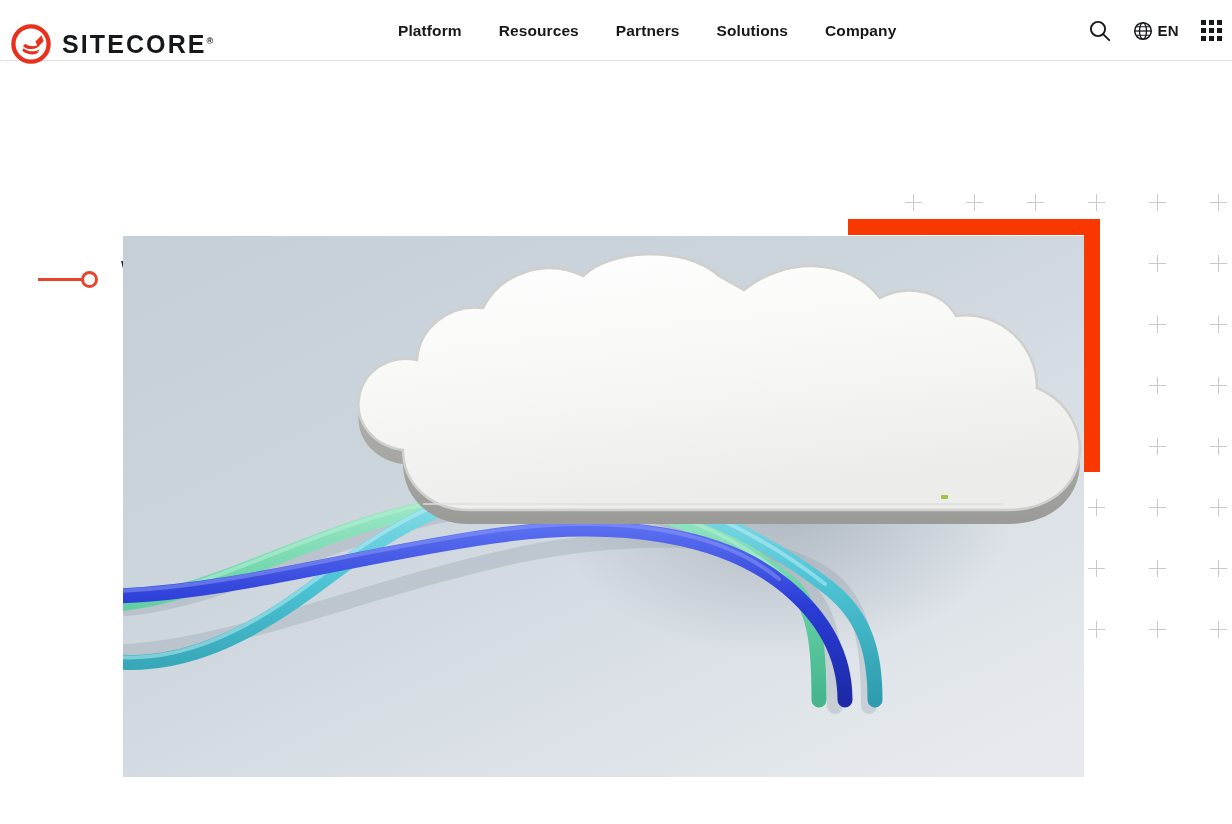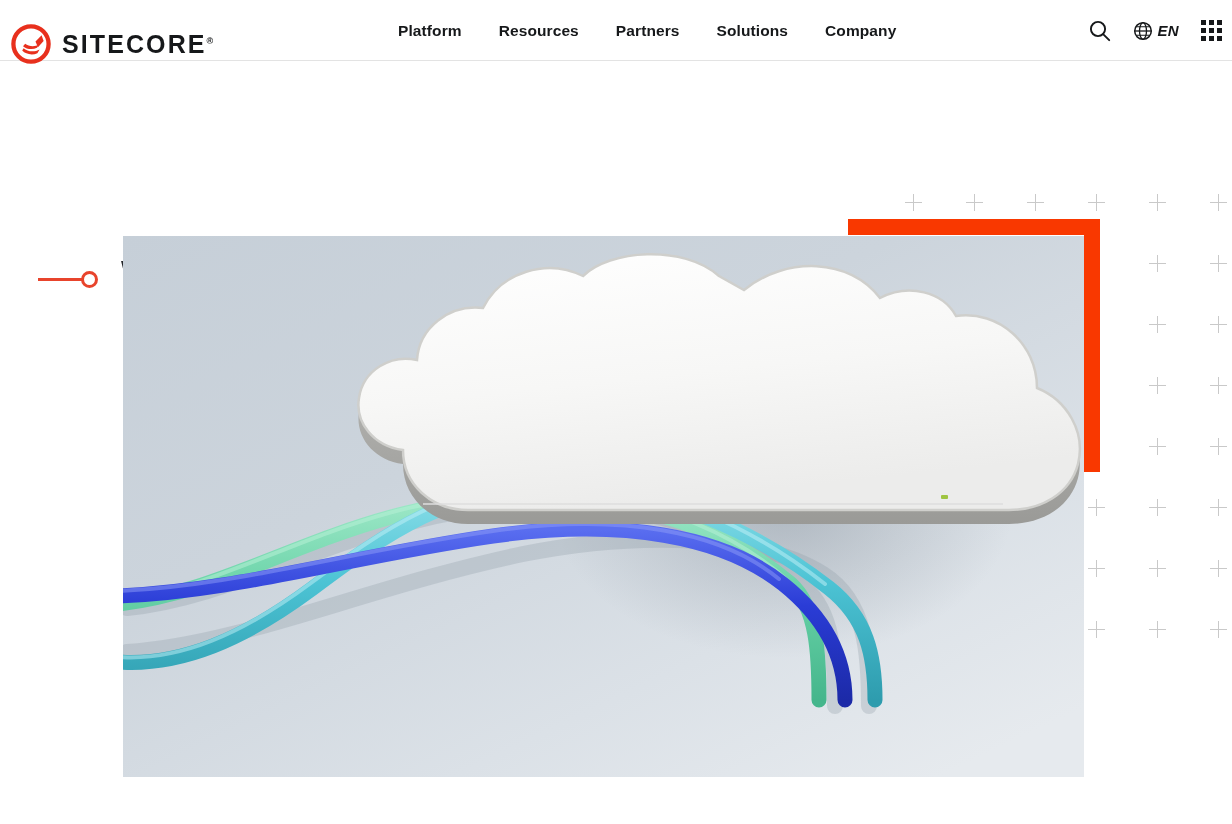--- a/index.html
+++ b/index.html
@@ -34,21 +34,21 @@
     position: absolute; left: 398px; top: 0; height: 61px;
     display: flex; align-items: center; gap: 37px;
   }
   .nav-item {
     font-size: 15.5px; font-weight: 700; color: #16181a;
     letter-spacing: .1px; cursor: pointer; white-space: nowrap;
   }
 
   .header-right {
     position: absolute; right: 10px; top: 0; height: 61px;
-    display: flex; align-items: center; gap: 22px; font-style: italic;
+    display: flex; align-items: center; gap: 22px;
   }
   .icon-btn { display: flex; align-items: center; cursor: pointer; color: #16181a; }
   .lang { display: flex; align-items: center; gap: 5px; cursor: pointer; }
   .lang-label { font-size: 15px; font-weight: 700; color: #16181a; letter-spacing: .3px; }
   .grid-icon { display: grid; grid-template-columns: repeat(3, 5px); grid-gap: 3px; cursor: pointer; }
   .grid-icon i { display: block; width: 5px; height: 5px; background: #16181a; }
 
   
   .plus-grid { position: absolute; left: 884px; top: 173px; width: 348px; height: 500px; pointer-events: none; }
   .plus {

